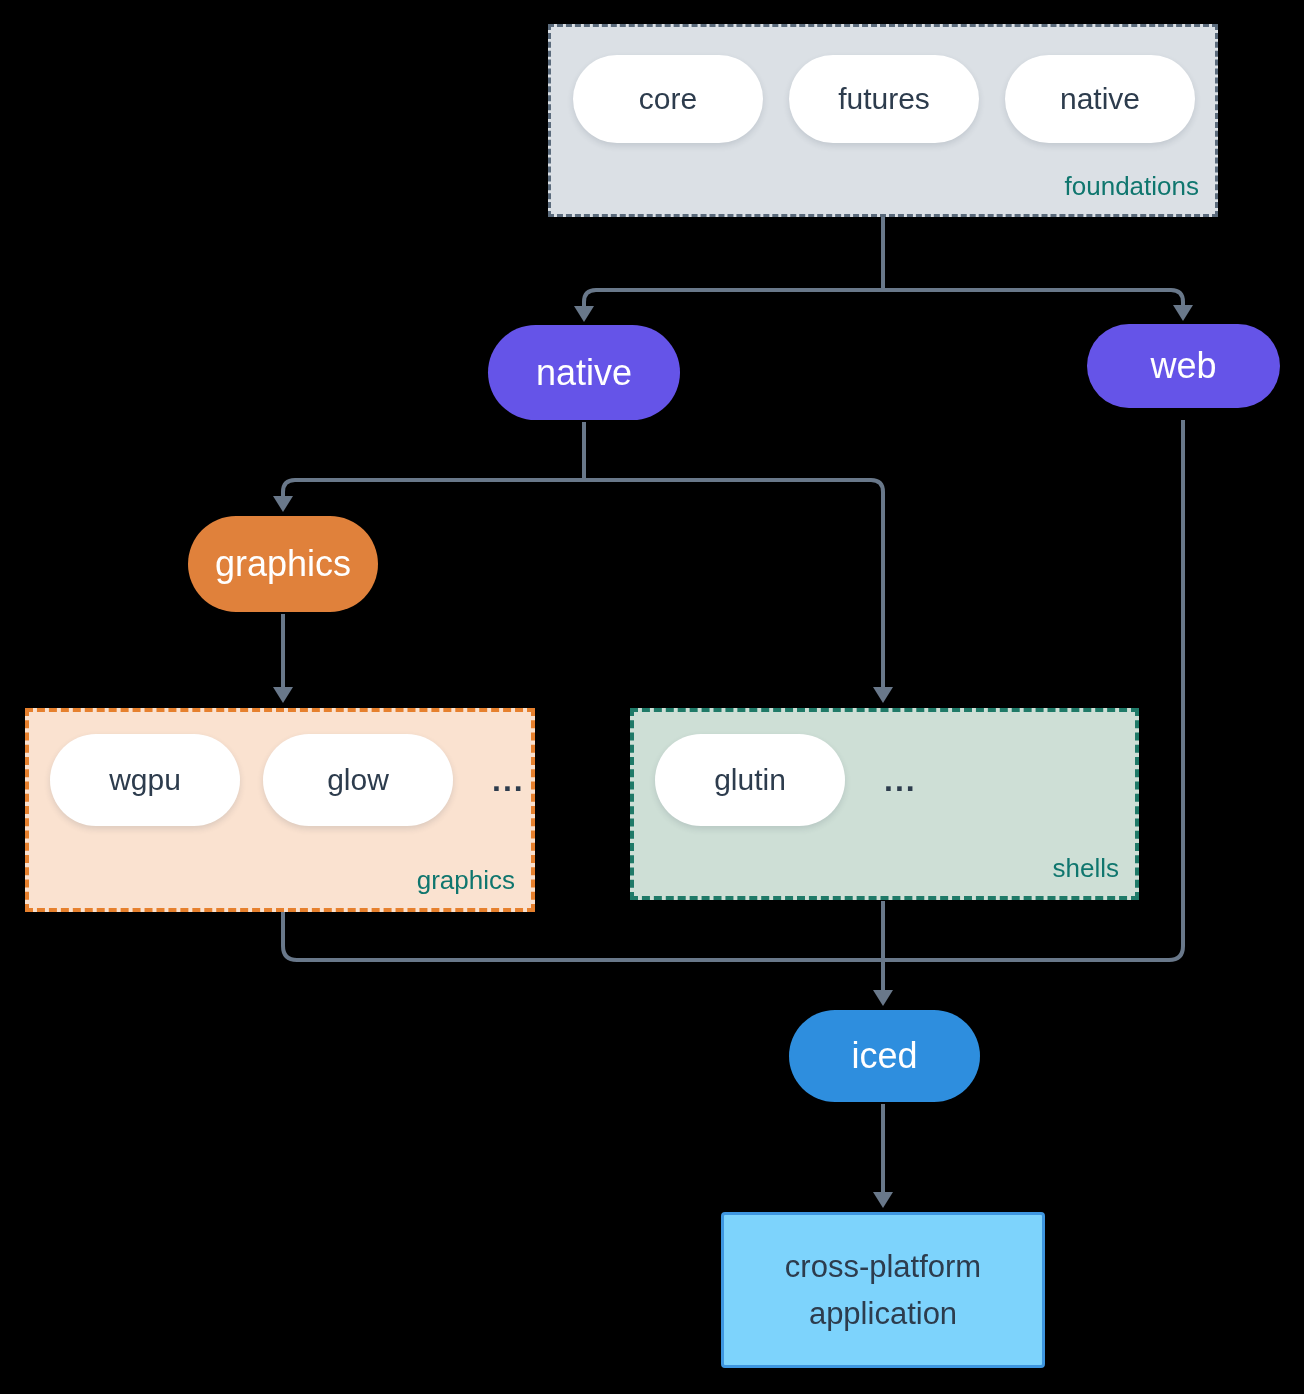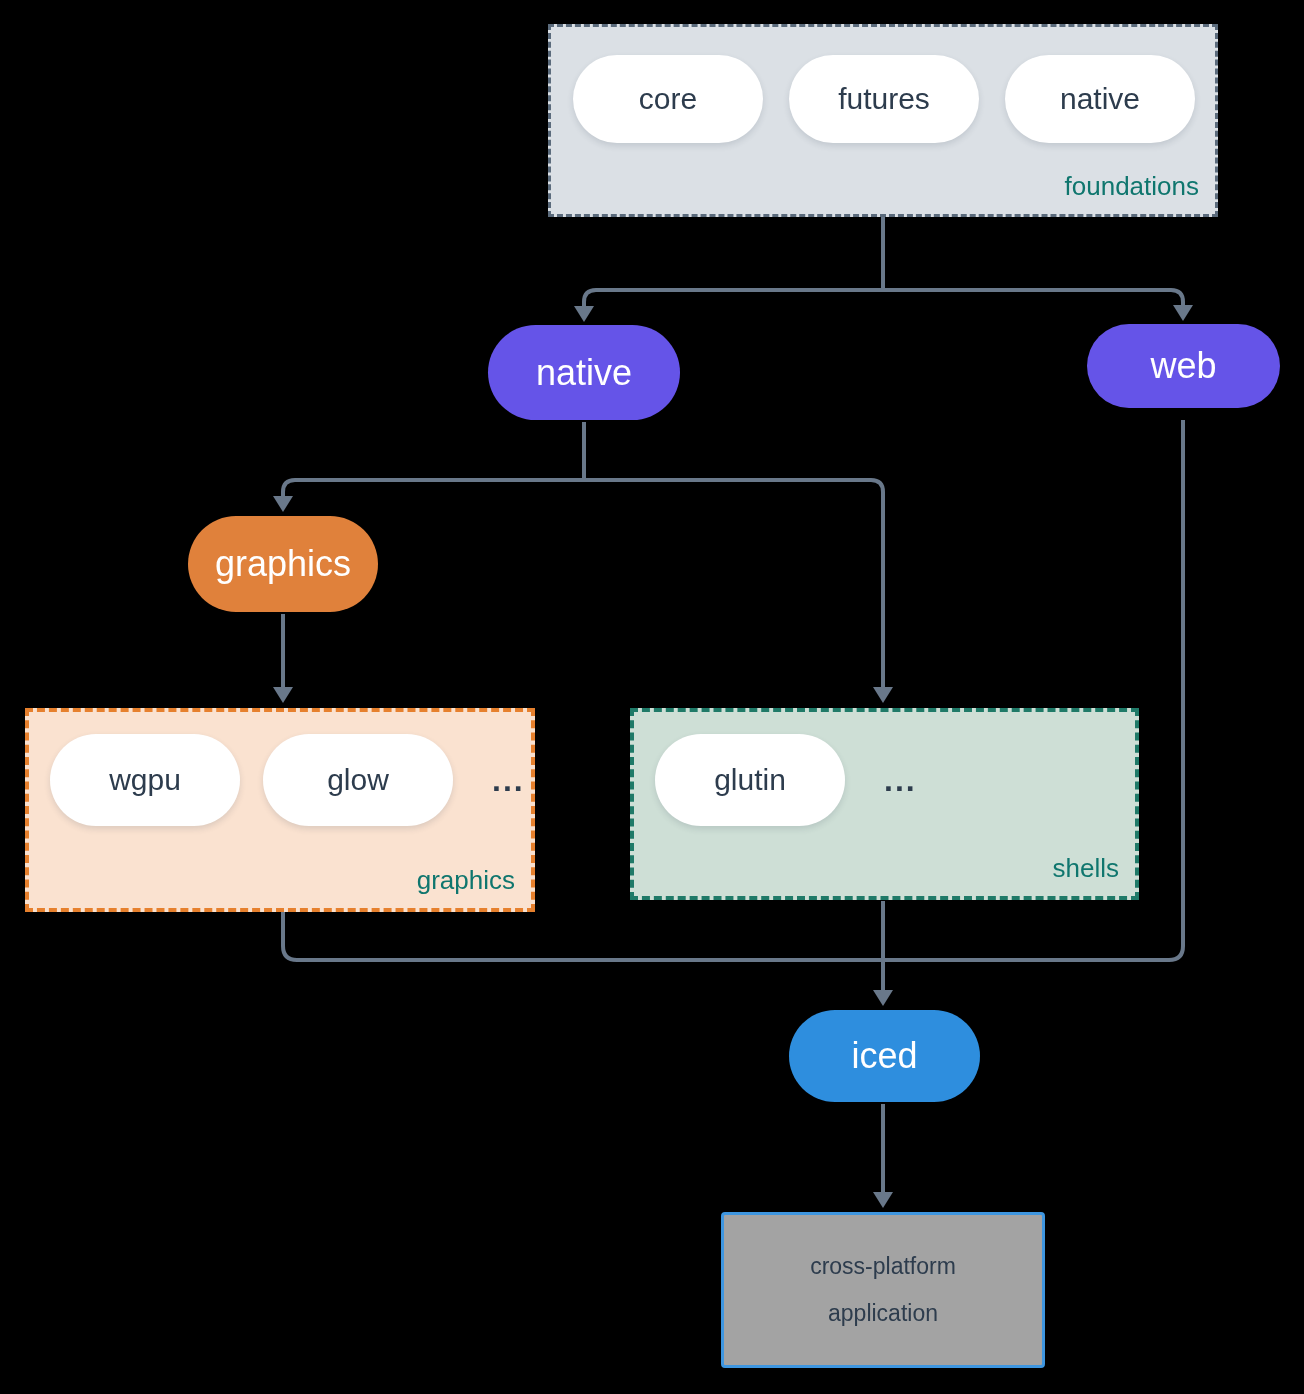--- a/index.html
+++ b/index.html
@@ -111,28 +111,28 @@
   .node-web     { left: 1087px; top: 324px; width: 193px; height: 84px; background: #6554e8; }
   .node-graphics{ left: 188px; top: 516px; width: 190px; height: 96px; background: #e0813b; }
   .node-iced    { left: 789px; top: 1010px; width: 191px; height: 92px; background: #2e8ede; }
 
   .app-box {
     position: absolute;
     z-index: 2;
     left: 721px; top: 1212px;
     width: 324px; height: 156px;
     box-sizing: border-box;
-    background: #a3a3a3;
+    background: #7dd3fc;
     border: 3px solid #3e96e0;
     border-radius: 4px;
     display: flex;
     flex-direction: column;
     align-items: center;
     justify-content: center;
-    font-size: 23px;
+    font-size: 31px;
     line-height: 47px;
     color: #2d3c4d;
     text-align: center;
   }
 </style>
 </head>
 <body>
 
 <div class="canvas">
 

